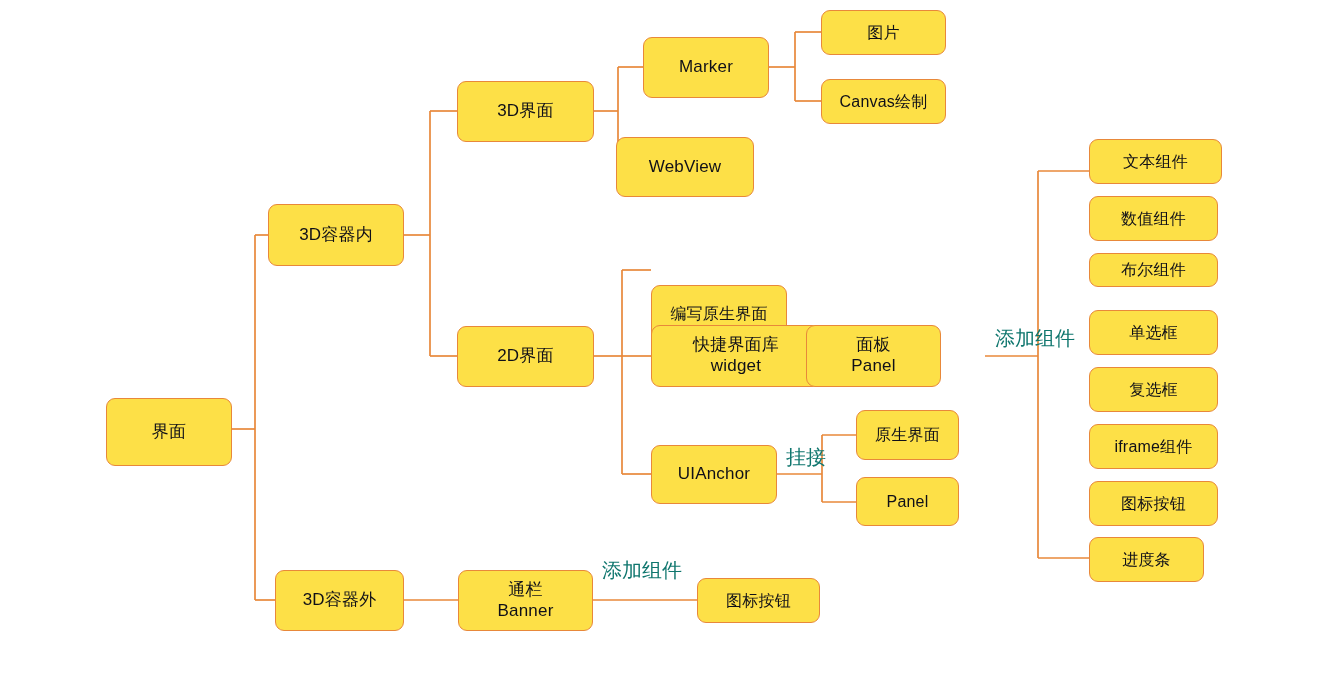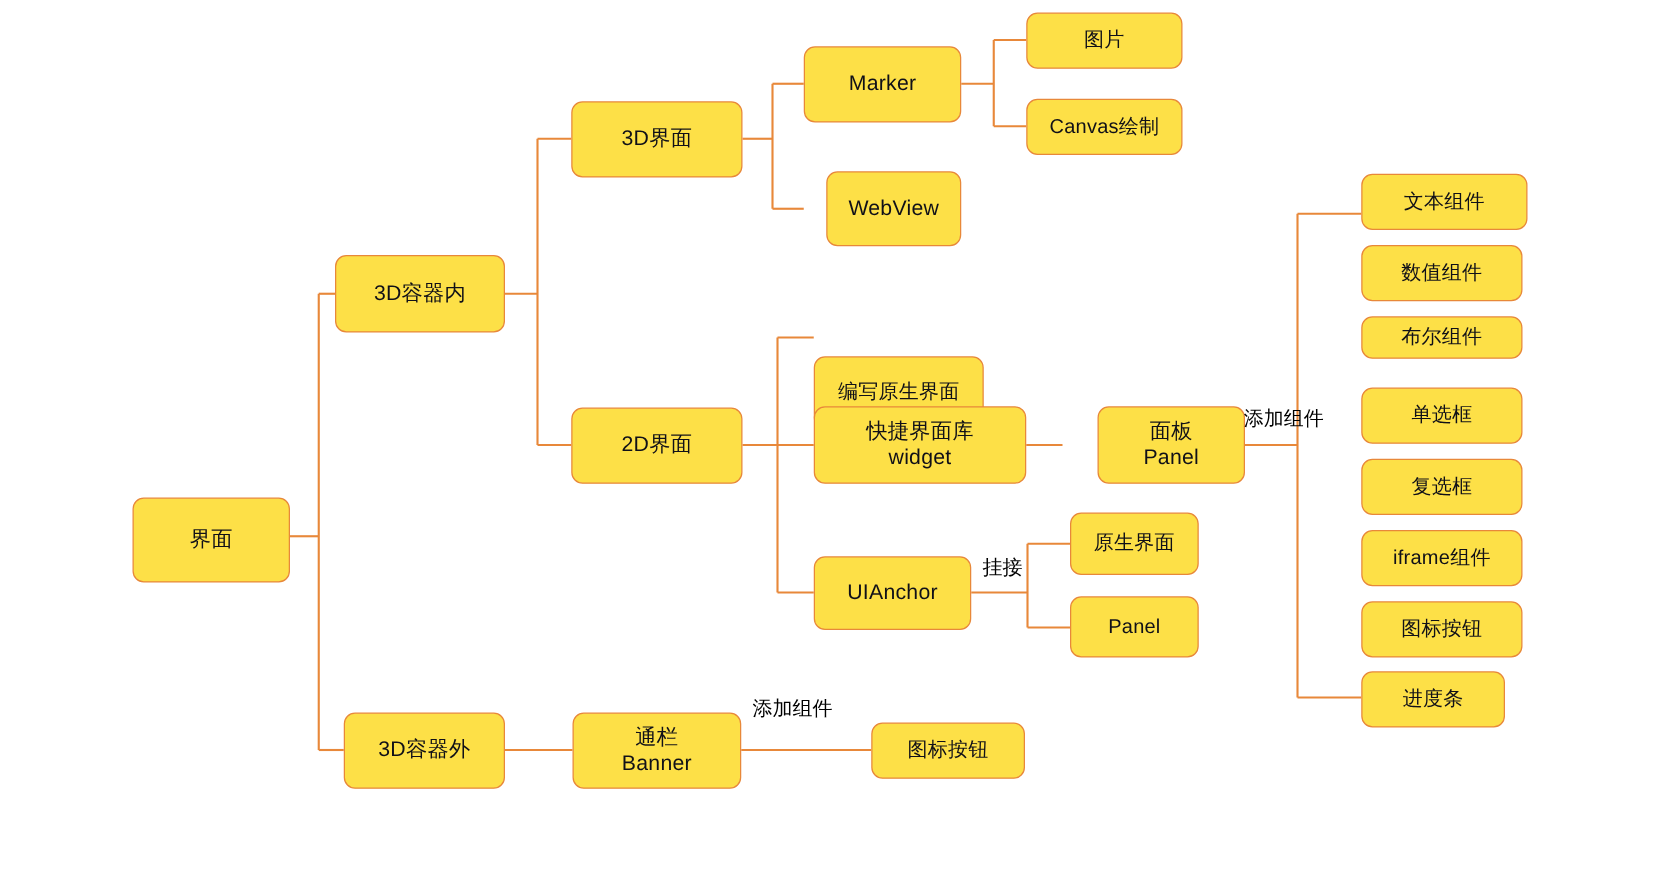--- a/index.html
+++ b/index.html
@@ -39,22 +39,22 @@
     line-height: 1.22;
     font-size: 17px;
     white-space: pre-line;
     letter-spacing: 0.2px;
   }
   .node.small {
     font-size: 16px;
   }
   .edge-label {
     position: absolute;
-    color: #000000;
-    font-size: 16px;
+    color: #0f766e;
+    font-size: 20px;
     white-space: nowrap;
     line-height: 1;
   }
 </style>
 </head>
 <body>
 
 <div id="canvas">
 
   <svg id="edges" viewBox="0 0 1335 696" xmlns="http://www.w3.org/2000/svg">
@@ -109,32 +109,32 @@
   <div class="node" style="left:268px;top:204px;width:136px;height:62px;">3D容器内</div>
 
   <div class="node" style="left:275px;top:570px;width:129px;height:61px;">3D容器外</div>
 
   <div class="node" style="left:457px;top:81px;width:137px;height:61px;">3D界面</div>
 
   <div class="node" style="left:457px;top:326px;width:137px;height:61px;">2D界面</div>
 
   <div class="node" style="left:643px;top:37px;width:126px;height:61px;">Marker</div>
 
-  <div class="node" style="left:661px;top:137px;width:108px;height:60px;">WebView</div>
+  <div class="node" style="left:616px;top:137px;width:138px;height:60px;">WebView</div>
 
   <div class="node small" style="left:821px;top:10px;width:125px;height:45px;">图片</div>
 
   <div class="node small" style="left:821px;top:79px;width:125px;height:45px;">Canvas绘制</div>
 
   <div class="node small" style="left:651px;top:241px;width:136px;height:58px;margin-top:44px;">编写原生界面</div>
 
   <div class="node" style="left:651px;top:325px;width:170px;height:62px;">快捷界面库
 widget</div>
 
-  <div class="node" style="left:878px;top:325px;width:118px;height:62px;">面板
+  <div class="node" style="left:806px;top:325px;width:135px;height:62px;">面板
 Panel</div>
 
   <div class="node" style="left:651px;top:445px;width:126px;height:59px;">UIAnchor</div>
 
   <div class="node small" style="left:856px;top:410px;width:103px;height:50px;">原生界面</div>
 
   <div class="node small" style="left:856px;top:477px;width:103px;height:49px;">Panel</div>
 
   <div class="node" style="left:458px;top:570px;width:135px;height:61px;">通栏
 Banner</div>

